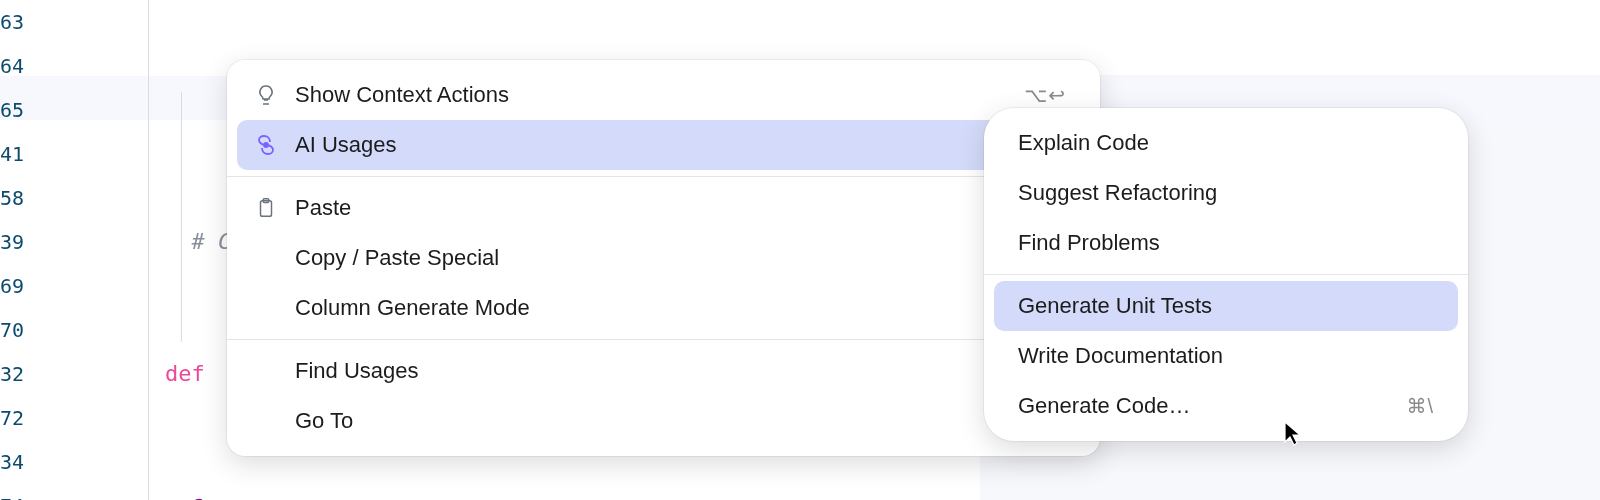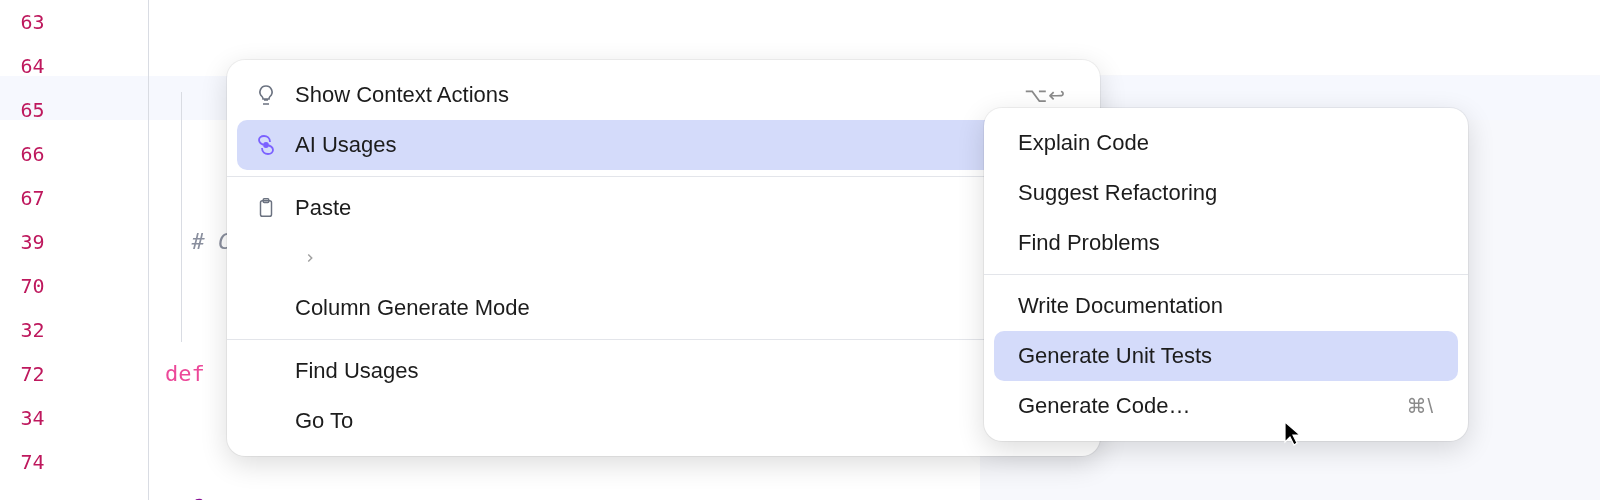--- a/index.html
+++ b/index.html
@@ -15,22 +15,22 @@
       position: absolute;
       top: 0;
       left: 0;
       right: 0;
       bottom: 0;
       display: flex;
     }
     .gutter {
       width: 95px;
       padding-top: 0;
-      text-align: center;
-      color: #be185d;
+      text-align: left;
+      color: #0c4a6e;
       font-family: "SF Mono", Menlo, Consolas, monospace;
       font-size: 20px;
       line-height: 44px;
       user-select: none;
     }
     .gutter .ln {
       padding-right: 30px;
     }
     .code-fold-line {
       position: absolute;
@@ -130,21 +130,21 @@
       background: #e3e5ea;
       margin: 6px 0;
     }
 
     .submenu {
       position: absolute;
       top: 108px;
       left: 984px;
       width: 484px;
       background: #fff;
-      border-radius: 18px;
+      border-radius: 30px;
       box-shadow: 0 8px 28px rgba(0,0,0,0.14), 0 0 0 1px rgba(0,0,0,0.05);
       padding: 10px 0;
       font-size: 22px;
       color: #1c1c1c;
       z-index: 20;
     }
     .sub-item {
       display: flex;
       align-items: center;
       height: 50px;
@@ -169,23 +169,24 @@
 <div class="hl-line"></div>
 <div class="faded-block"></div>
 
 <div class="editor">
   <div class="code-fold-line"></div>
   <div class="code-fold-line-2"></div>
   <div class="gutter">
     <div class="ln">63</div>
     <div class="ln">64</div>
     <div class="ln">65</div>
-    <div class="ln">66</div>
-    <div class="ln">67</div>
+    <div class="ln">41</div>
+    <div class="ln">58</div>
     <div class="ln">39</div>
+    <div class="ln">69</div>
     <div class="ln">70</div>
     <div class="ln">32</div>
     <div class="ln">72</div>
     <div class="ln">34</div>
     <div class="ln">74</div>
   </div>
   <div class="code">
     <div class="line"></div>
     <div class="line">  <span class="comment"># Checks if the password reset link is expired.</span></div>
     <div class="line"><span class="kw">def </span></div>
@@ -230,20 +231,21 @@
       <svg width="22" height="22" viewBox="0 0 24 24" fill="none" stroke="currentColor" stroke-width="1.6">
           <rect x="6" y="4" width="12" height="17" rx="2"></rect>
           <rect x="9" y="2" width="6" height="4" rx="1"></rect>
         </svg>
     </span>
     <span class="menu-label">Paste</span>
     <span class="menu-shortcut">⌘V</span>
   </div>
   <div class="menu-item">
     <span class="menu-icon"></span>
+    <span class="menu-label">Copy / Paste Special</span>
     <span class="menu-chevron">
       <svg width="14" height="14" viewBox="0 0 24 24" fill="none" stroke="currentColor" stroke-width="2.5">
           <polyline points="9 18 15 12 9 6"></polyline>
         </svg>
     </span>
   </div>
   <div class="menu-item">
     <span class="menu-icon"></span>
     <span class="menu-label">Column Generate Mode</span>
     <span class="menu-shortcut">⇧⌘8</span>
@@ -269,25 +271,25 @@
   <div class="sub-item">
     <span class="menu-label">Explain Code</span>
   </div>
   <div class="sub-item">
     <span class="menu-label">Suggest Refactoring</span>
   </div>
   <div class="sub-item">
     <span class="menu-label">Find Problems</span>
   </div>
   <div class="menu-sep"></div>
-  <div class="sub-item">
-    <span class="menu-label">Write Documentation</span>
-  </div>
   <div class="sub-item hovered">
     <span class="menu-label">Generate Unit Tests</span>
+  </div>
+  <div class="sub-item">
+    <span class="menu-label">Write Documentation</span>
   </div>
   <div class="sub-item">
     <span class="menu-label">Generate Code…</span>
     <span class="menu-shortcut">⌘\</span>
   </div>
 </div>
 
 <div class="cursor-pointer">
   <svg width="20" height="26" viewBox="0 0 20 26">
       <path d="M2 2 L2 22 L7 17 L11 25 L14 23 L10 15 L17 15 Z" fill="black" stroke="white" stroke-width="1.2"></path>

